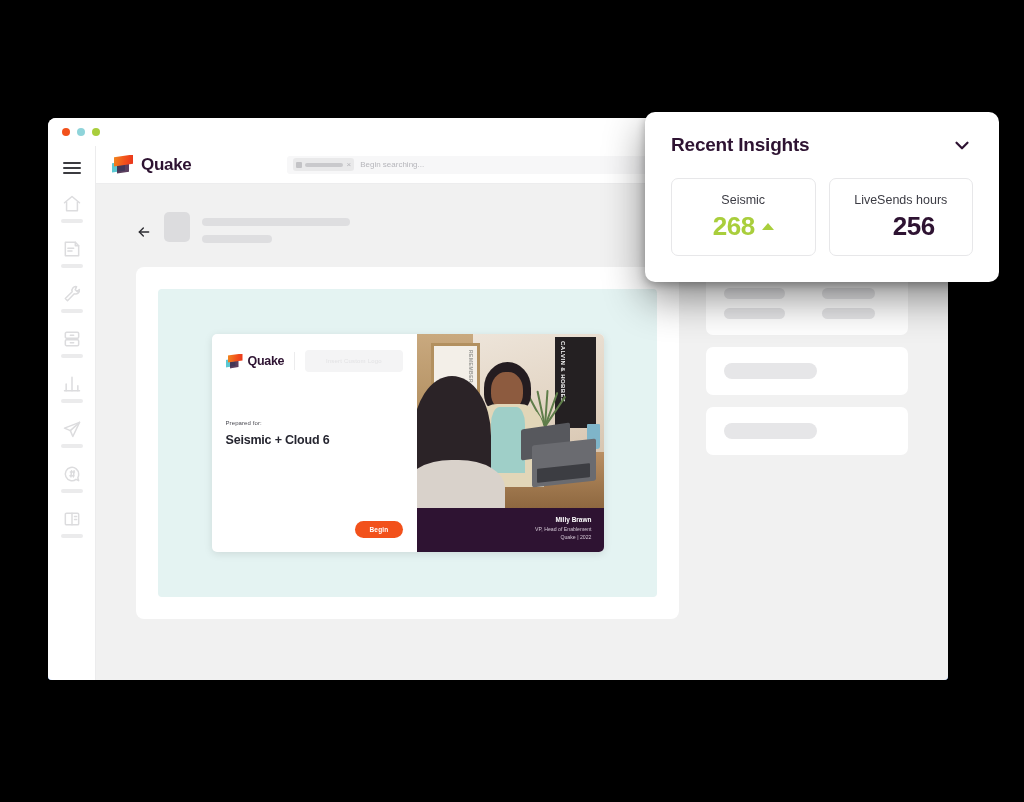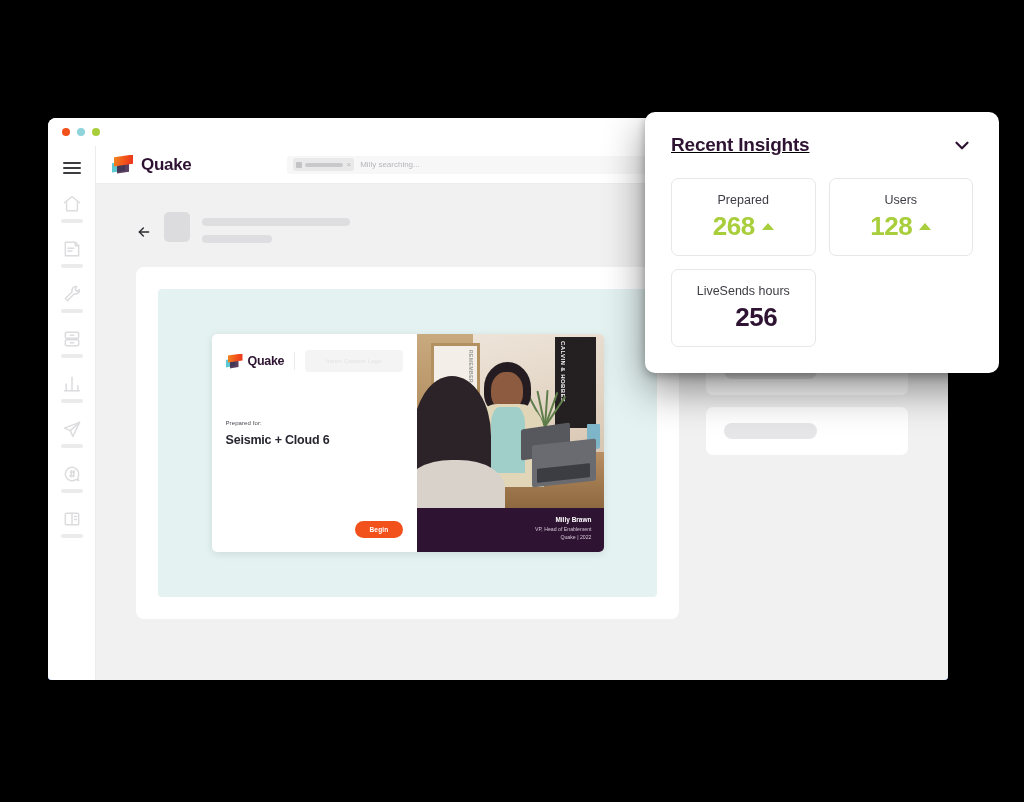--- a/index.html
+++ b/index.html
@@ -317,21 +317,20 @@
     top: 112px;
     width: 354px;
     background: #ffffff;
     border-radius: 10px;
     box-shadow: 0 16px 40px rgba(0,0,0,0.45), 0 3px 10px rgba(0,0,0,0.28);
     padding: 22px 26px 26px 26px;
   }
   #insights-header {
     display: flex; align-items: flex-end; justify-content: space-between;
     margin-bottom: 22px;
-    text-decoration: underline;
   }
   #insights-title {
     font-size: 19px; font-weight: bold; color: #2E1332; letter-spacing: -0.2px;
   }
   .chevron { width: 22px; height: 22px; color: #2E1332; cursor: pointer; }
   .chevron svg { display: block; width: 22px; height: 22px; }
 
   #insight-grid {
     display: grid;
     grid-template-columns: 1fr 1fr;
@@ -473,21 +472,21 @@
             </span>
             <span class="brand-name">Quake</span>
           </div>
 
           <div class="searchbar">
             <span class="filter-chip">
               <span class="chip-ico"></span>
               <span class="chip-bar"></span>
               <span class="chip-x">×</span>
             </span>
-            <span class="search-placeholder">Milly searching...</span>
+            <span class="search-placeholder">Begin searching...</span>
           </div>
         </header>
 
         <div id="content-area">
 
           <section id="content-left">
 
             <div class="doc-head">
               <span class="back-arrow">
                 <svg viewBox="0 0 24 24" fill="none" stroke="currentColor" stroke-width="2" stroke-linecap="round" stroke-linejoin="round">
@@ -603,34 +602,27 @@
       <span class="chevron">
         <svg viewBox="0 0 24 24" fill="none" stroke="currentColor" stroke-width="2.4" stroke-linecap="round" stroke-linejoin="round">
           <path d="M6 9.5 12 15.5 18 9.5"></path>
         </svg>
       </span>
     </div>
 
     <div id="insight-grid">
 
       <div class="insight-card">
-        <div class="ins-label">Prepared</div>
+        <div class="ins-label">Seismic</div>
         <div class="ins-valrow">
           <span class="ins-value green">268</span>
           <span class="tri up"></span>
         </div>
       </div>
 
-      <div class="insight-card">
-        <div class="ins-label">Users</div>
-        <div class="ins-valrow">
-          <span class="ins-value green">128</span>
-          <span class="tri up"></span>
-        </div>
-      </div>
 
 
       <div class="insight-card">
         <div class="ins-label">LiveSends hours</div>
         <div class="ins-valrow">
           <span class="ins-value dark">256</span>
 
         </div>
       </div>
 

